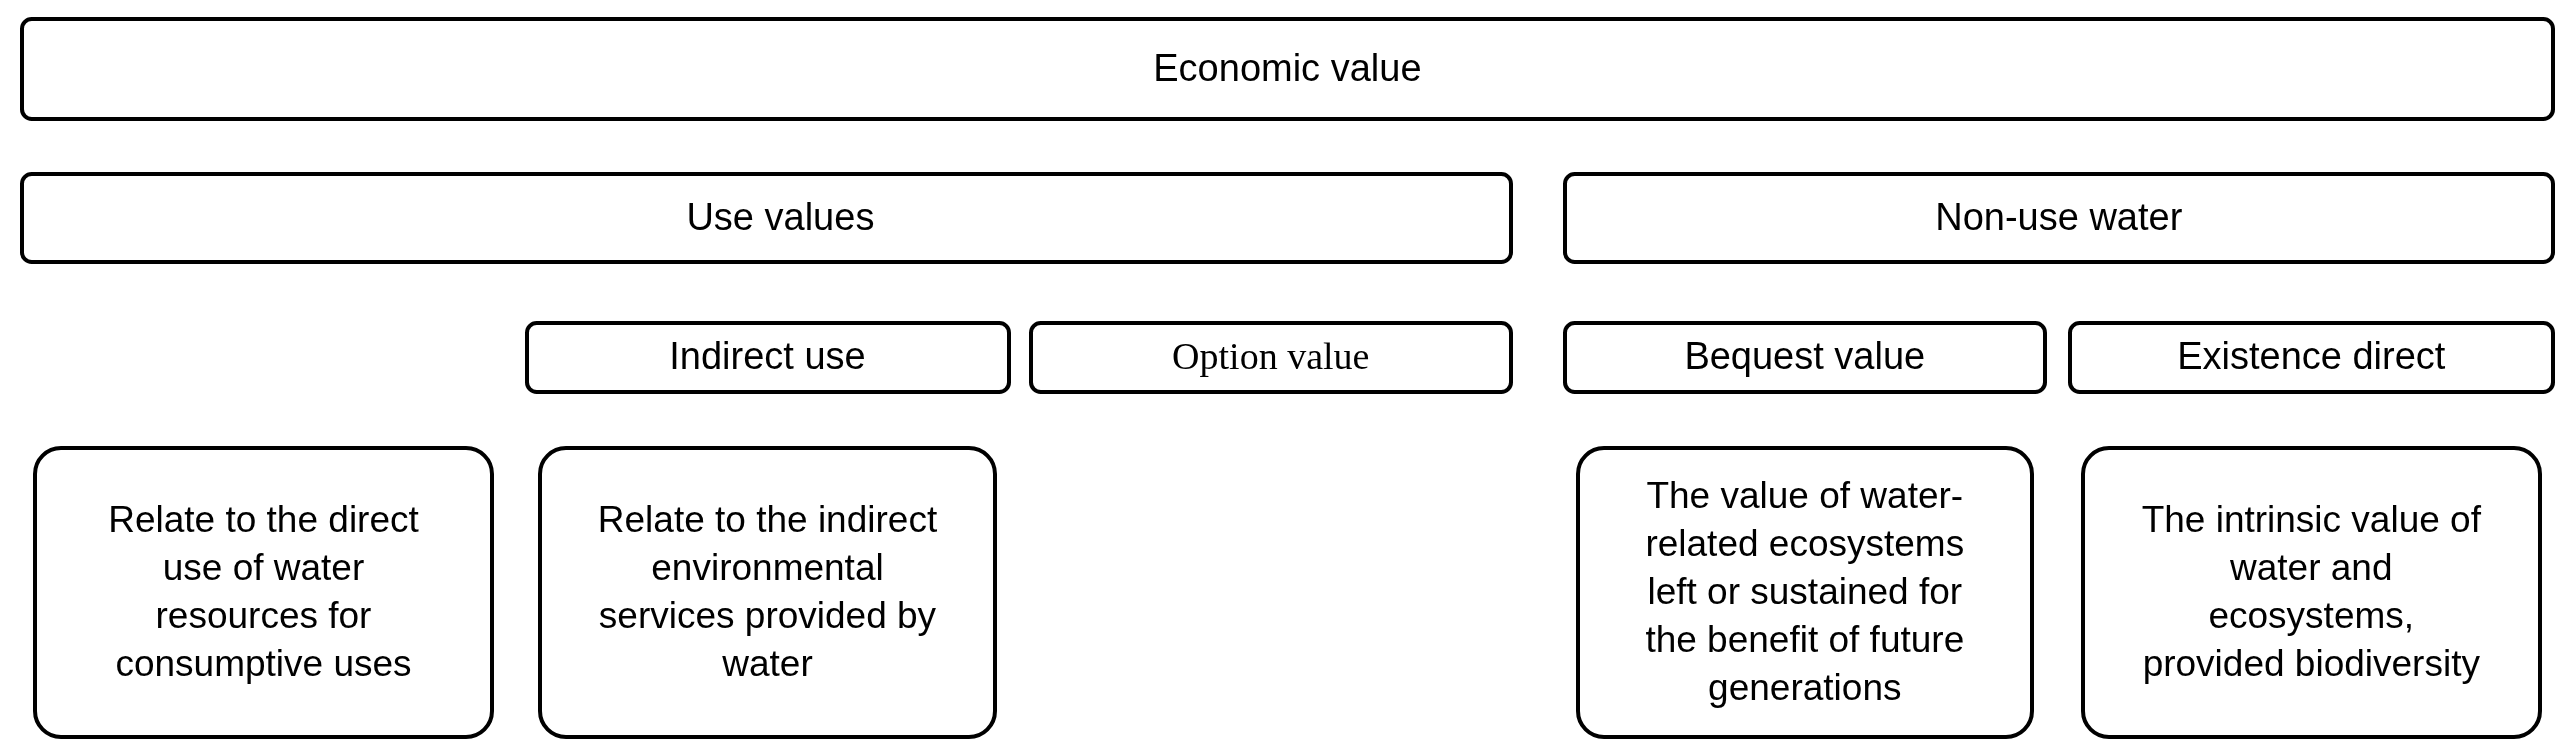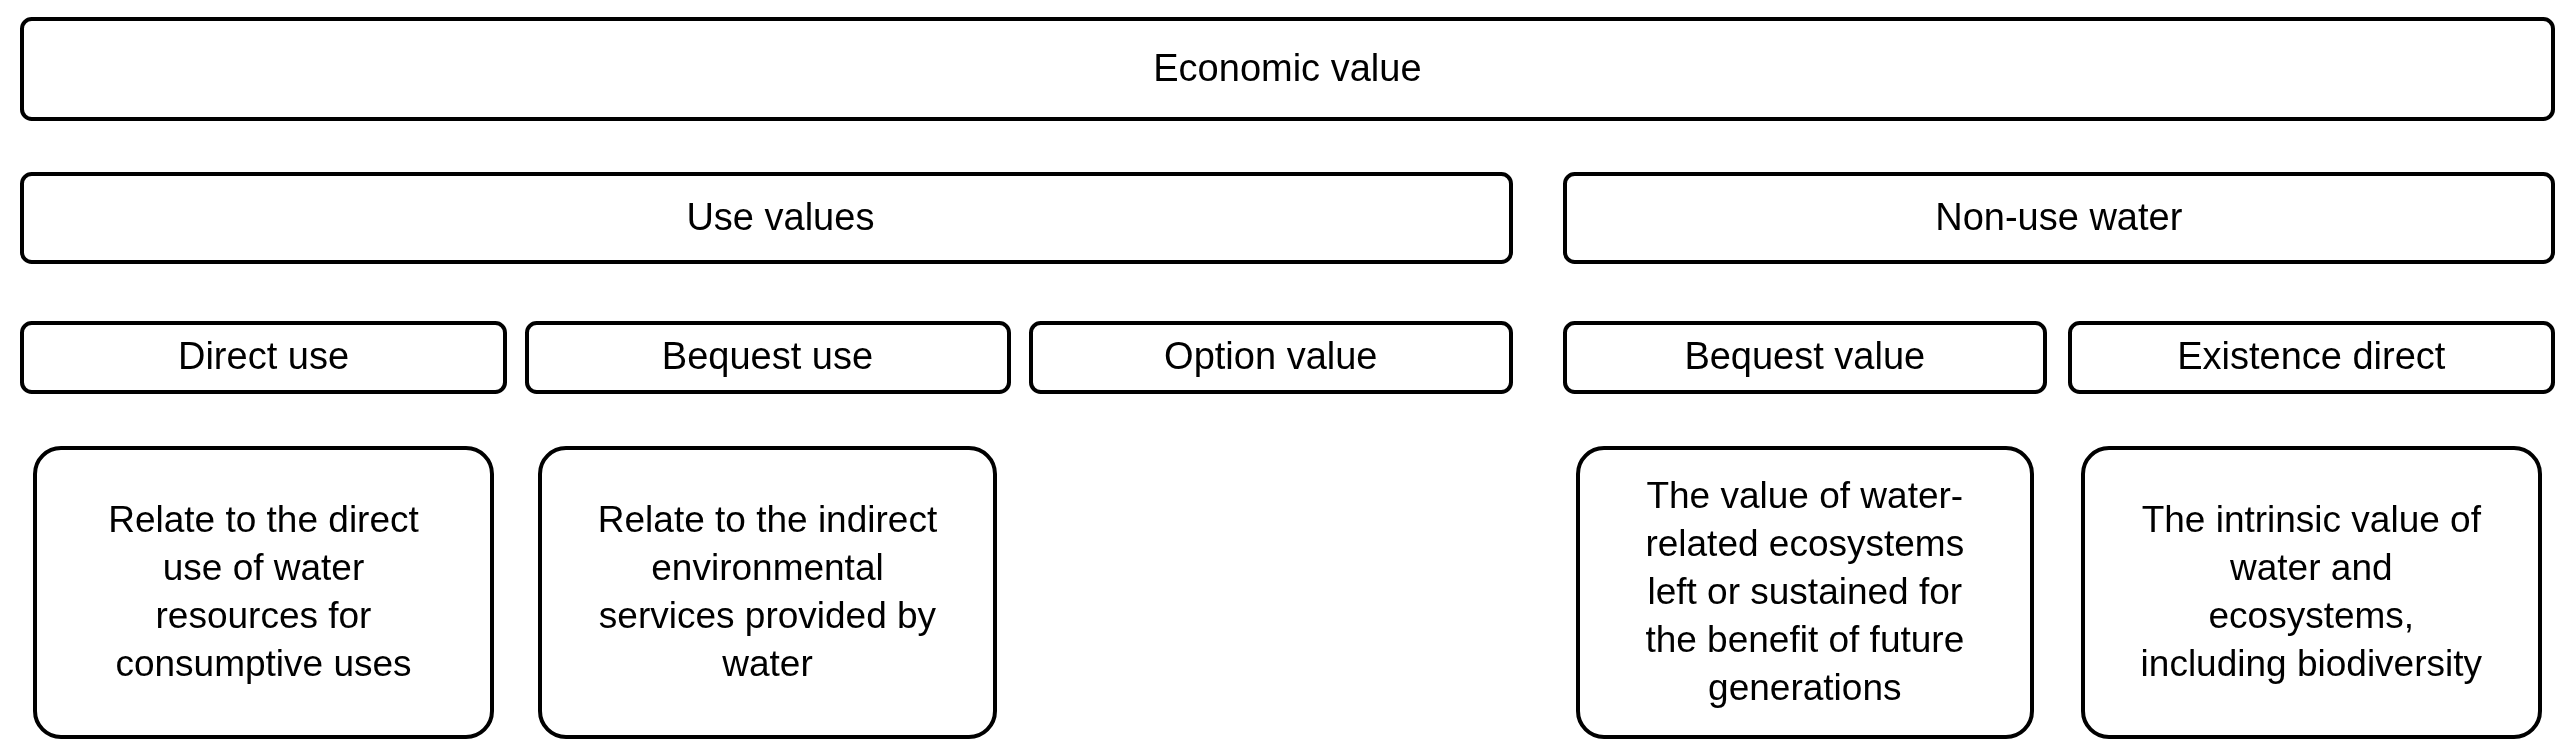--- a/index.html
+++ b/index.html
@@ -30,21 +30,21 @@
     text-align: center;
     font-size: 38px;
     line-height: 1.2;
   }
   .box-economic { grid-column: 1 / 10; grid-row: 1; }
   .box-use      { grid-column: 1 / 6;  grid-row: 3; padding-left: 28px; }
   .box-nonuse   { grid-column: 7 / 10; grid-row: 3; }
   .box-label    { grid-row: 5; }
   .c1 { grid-column: 1; }
   .c2 { grid-column: 3; }
-  .c3 { grid-column: 5; }
+  .c3 { grid-column: 5; font-family: Liberation Serif, serif; }
   .c4 { grid-column: 7; }
   .c5 { grid-column: 9; }
   .box-desc {
     grid-row: 7;
     margin: 0 13.3px;
     border-radius: 28px;
     font-size: 37px;
     line-height: 1.3;
     white-space: pre-line;
     padding: 8.3px 11.7px;
@@ -59,25 +59,22 @@
     <span>Economic value</span>
   </div>
 
   <div class="box box-use">
     <span>Use values</span>
   </div>
   <div class="box box-nonuse">
     <span>Non-use water</span>
   </div>
 
-  <div class="box box-label c1">
-    <span>Direct use</span>
-  </div>
   <div class="box box-label c2">
-    <span>Bequest use</span>
+    <span>Indirect use</span>
   </div>
   <div class="box box-label c3">
     <span>Option value</span>
   </div>
   <div class="box box-label c4">
     <span>Bequest value</span>
   </div>
   <div class="box box-label c5">
     <span>Existence direct</span>
   </div>
@@ -98,17 +95,17 @@
     <span>The value of water-
 related ecosystems
 left or sustained for
 the benefit of future
 generations</span>
   </div>
   <div class="box box-desc c5">
     <span>The intrinsic value of
 water and
 ecosystems,
-including biodiversity</span>
+provided biodiversity</span>
   </div>
 
 </div>
 
 
 </body></html>

